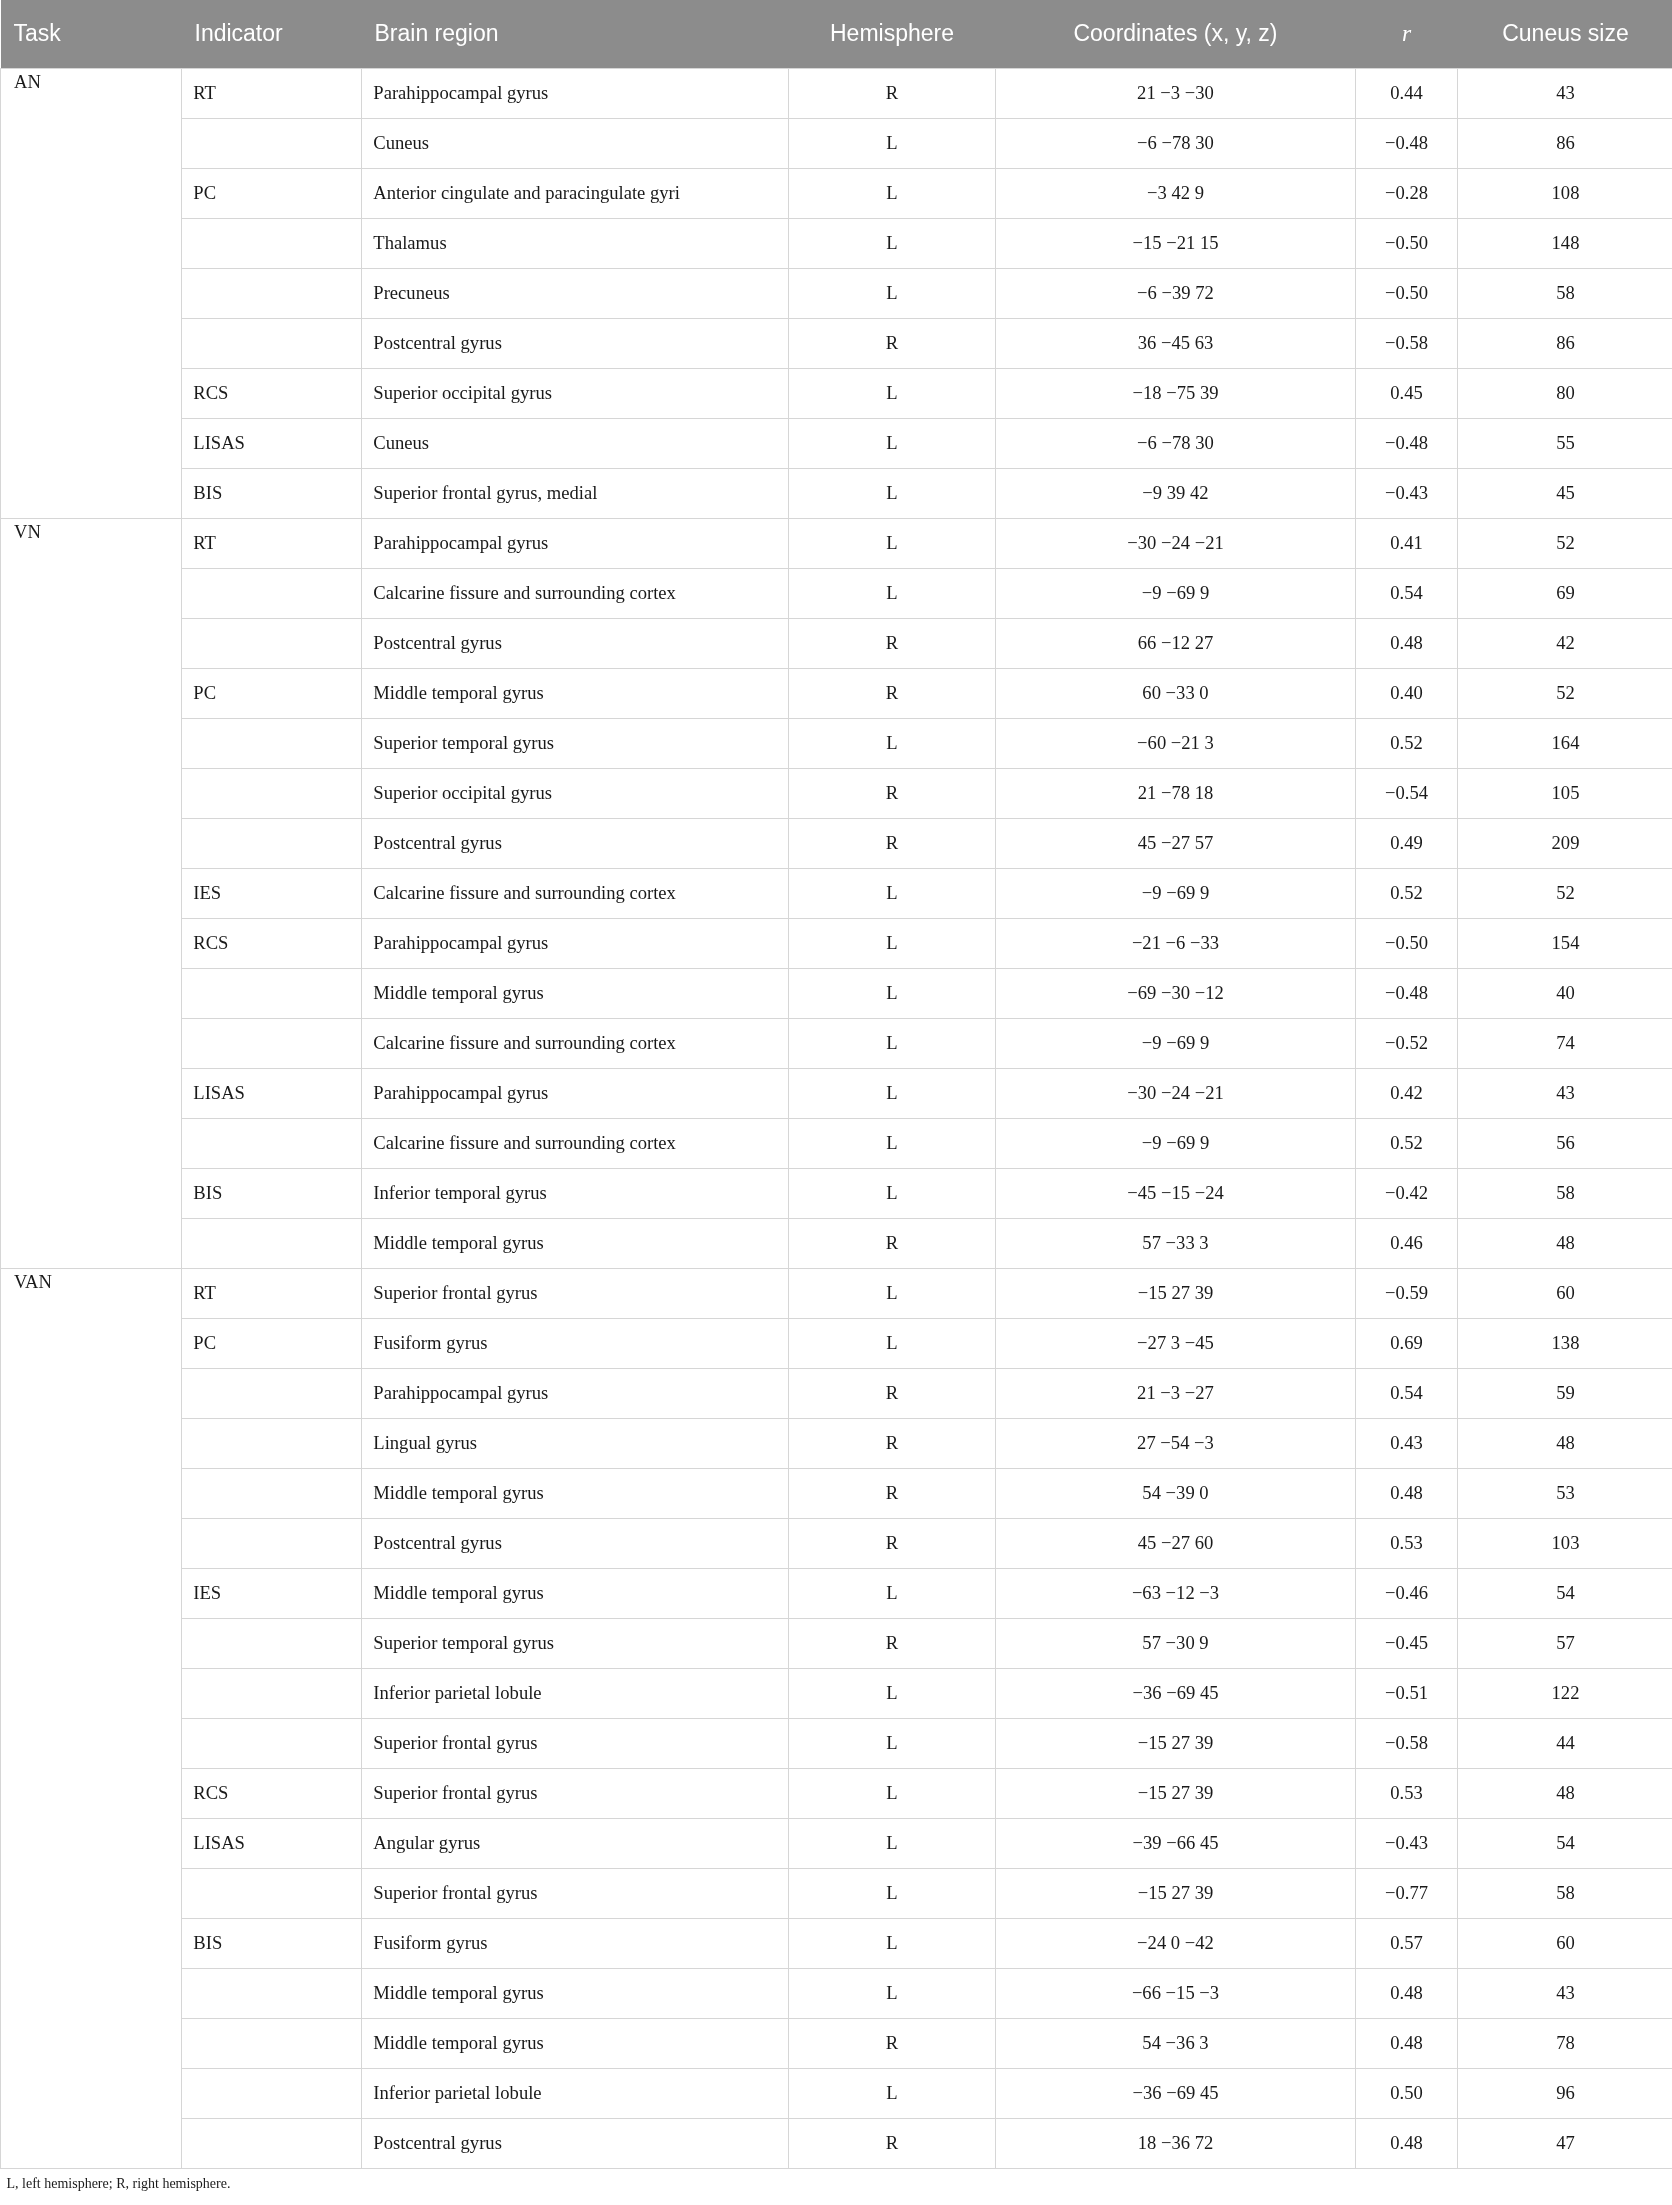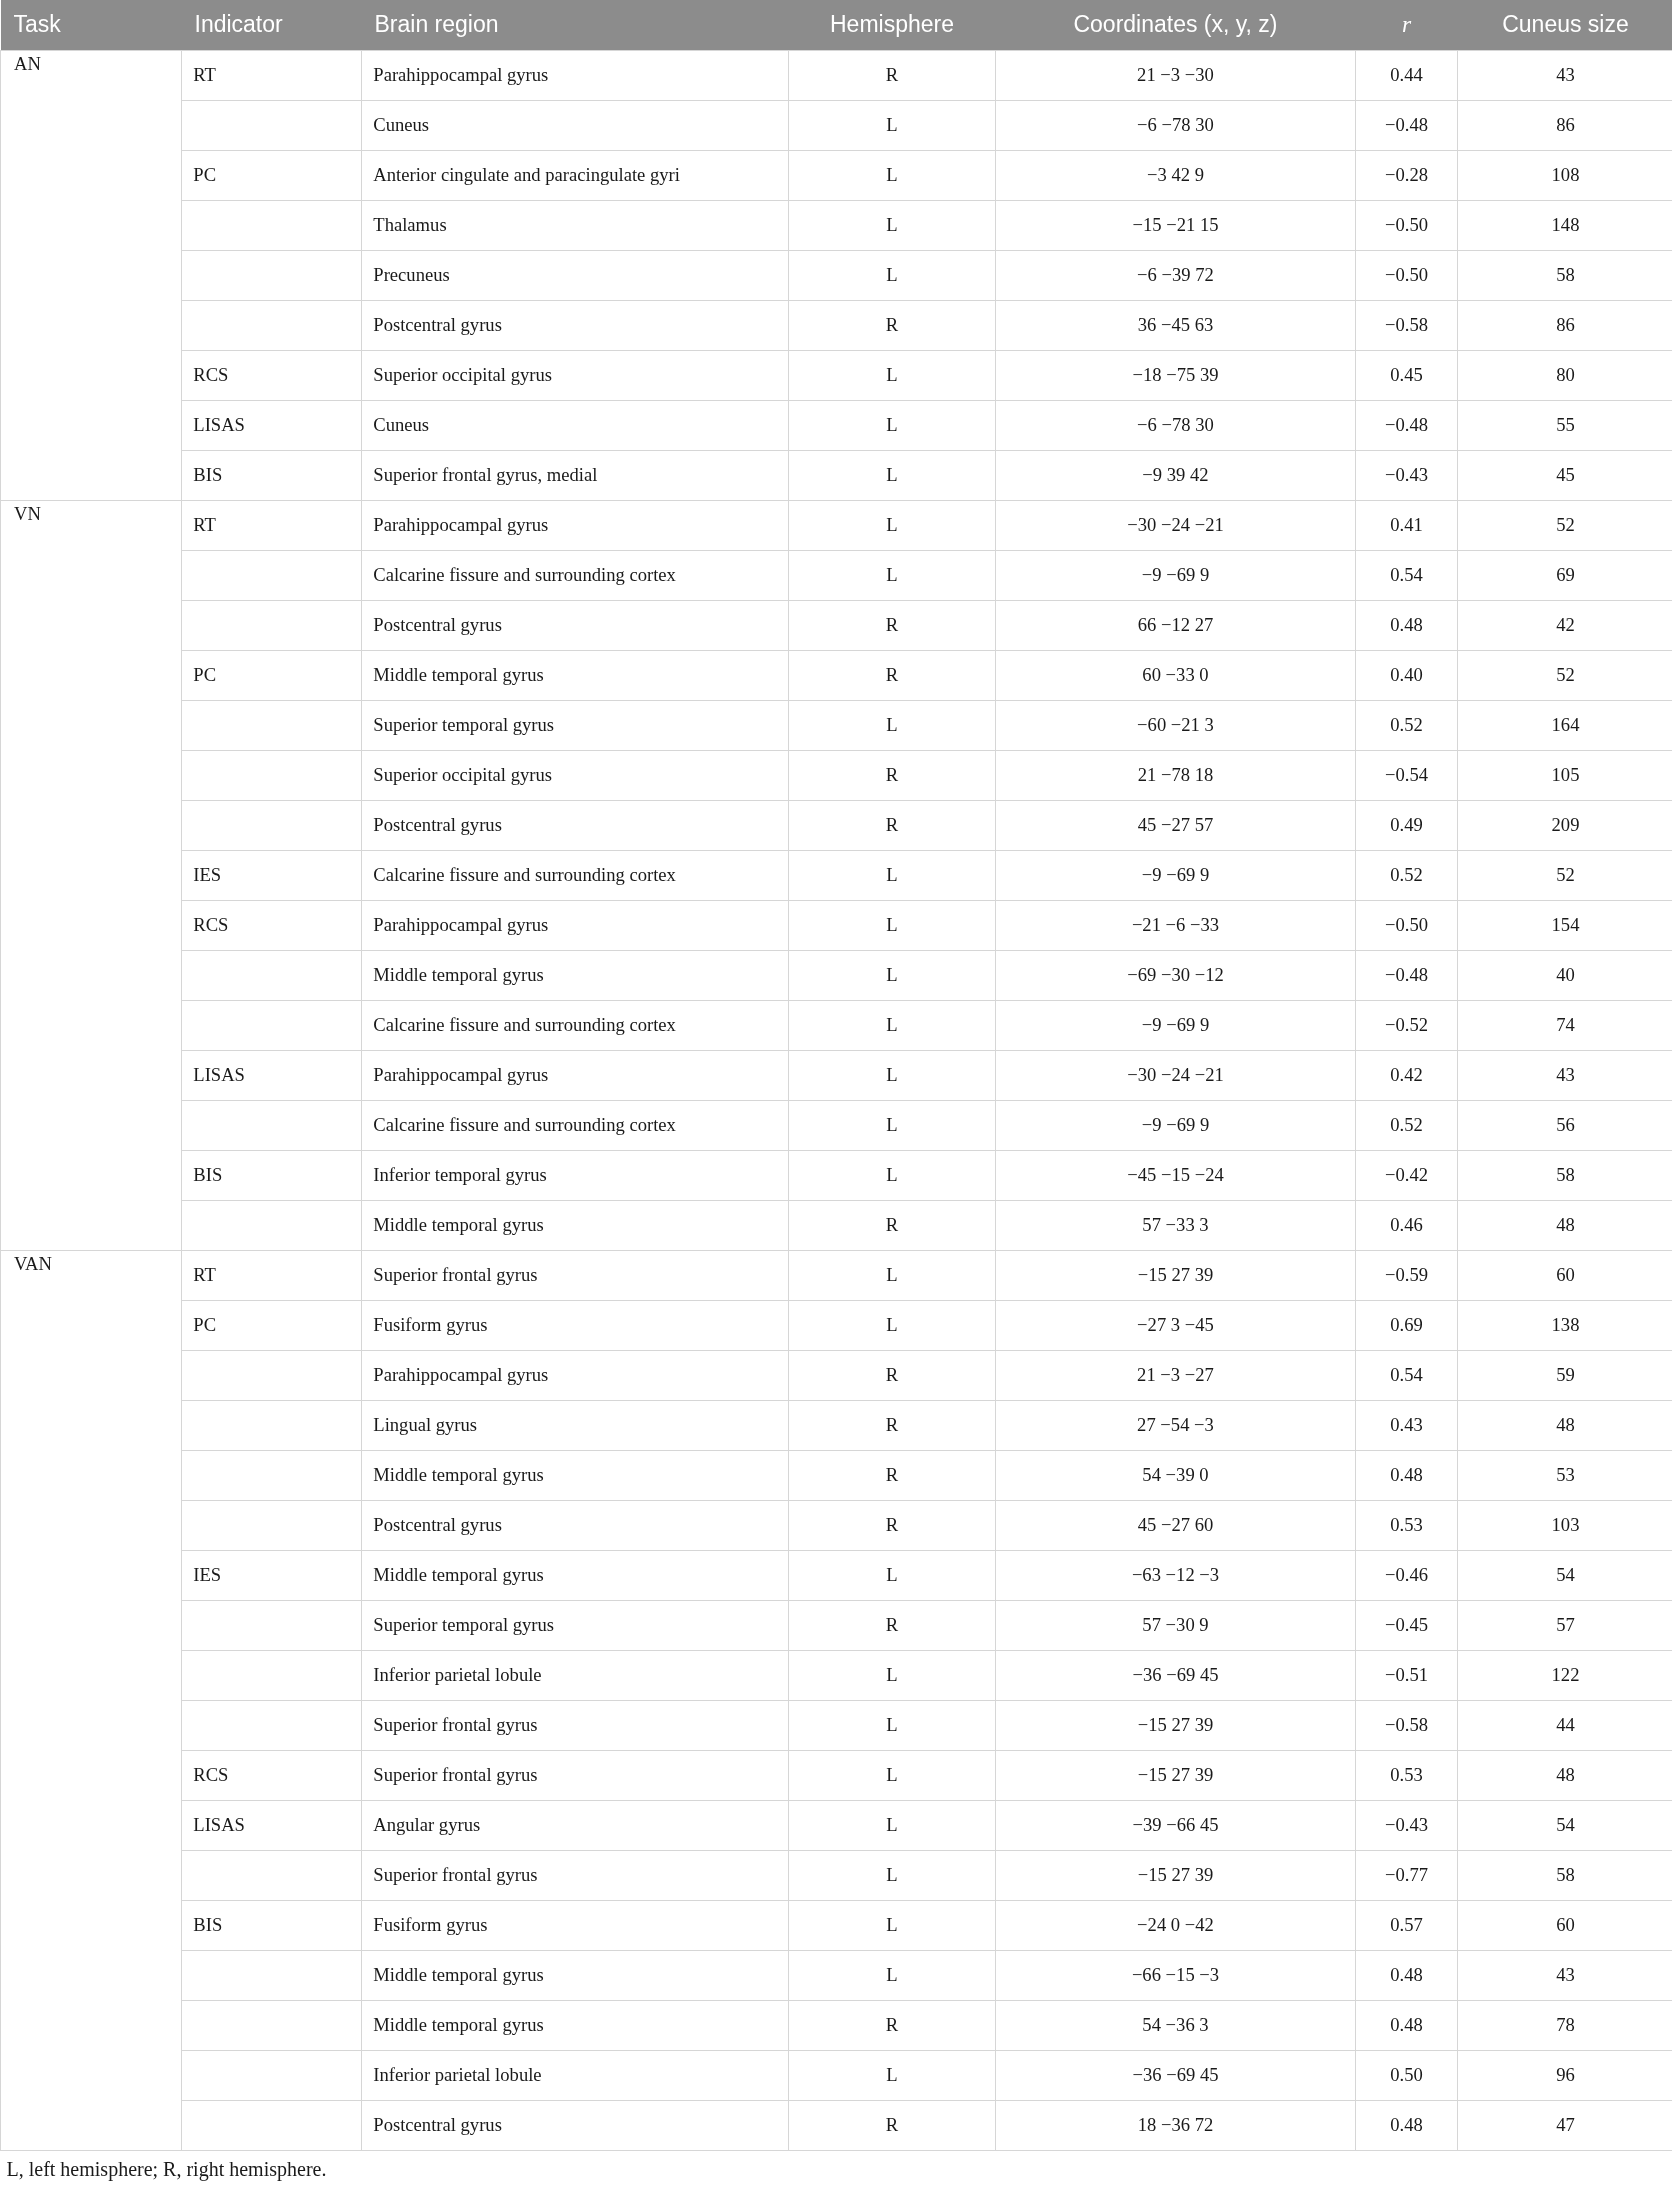--- a/index.html
+++ b/index.html
@@ -27,21 +27,21 @@
   col.c-coords    { width: 360px; }
   col.c-r         { width: 102px; }
   col.c-cluster   { width: 216px; }
 
   thead th {
     background: var(--header-bg, #8c8c8c);
     color: #ffffff;
     font-family: "Liberation Sans", sans-serif;
     font-size: 23px;
     font-weight: normal;
-    height: 50px;
+    height: 68px;
     padding: 8px 13px;
     border: none;
     vertical-align: middle;
     white-space: nowrap;
   }
   thead th.al { text-align: left; }
   thead th.ac { }
   thead th.r-header {
     font-family: "Liberation Serif", serif;
     font-style: italic;
@@ -59,21 +59,21 @@
   }
   tbody td.al { text-align: left; }
   tbody td.ac { text-align: center; }
   tbody td.task-cell {
     vertical-align: top;
     padding-top: 2px;
     padding-left: 13px;
   }
 
   .footnote {
-    font-size: 20px;
+    font-size: 14px;
     padding: 7.3px 6.5px 0 6.5px;
     color: #1a1a1a;
   }
 </style>
 </head>
 <body>
 
 <table class="results">
   <colgroup>
     <col class="c-task">

